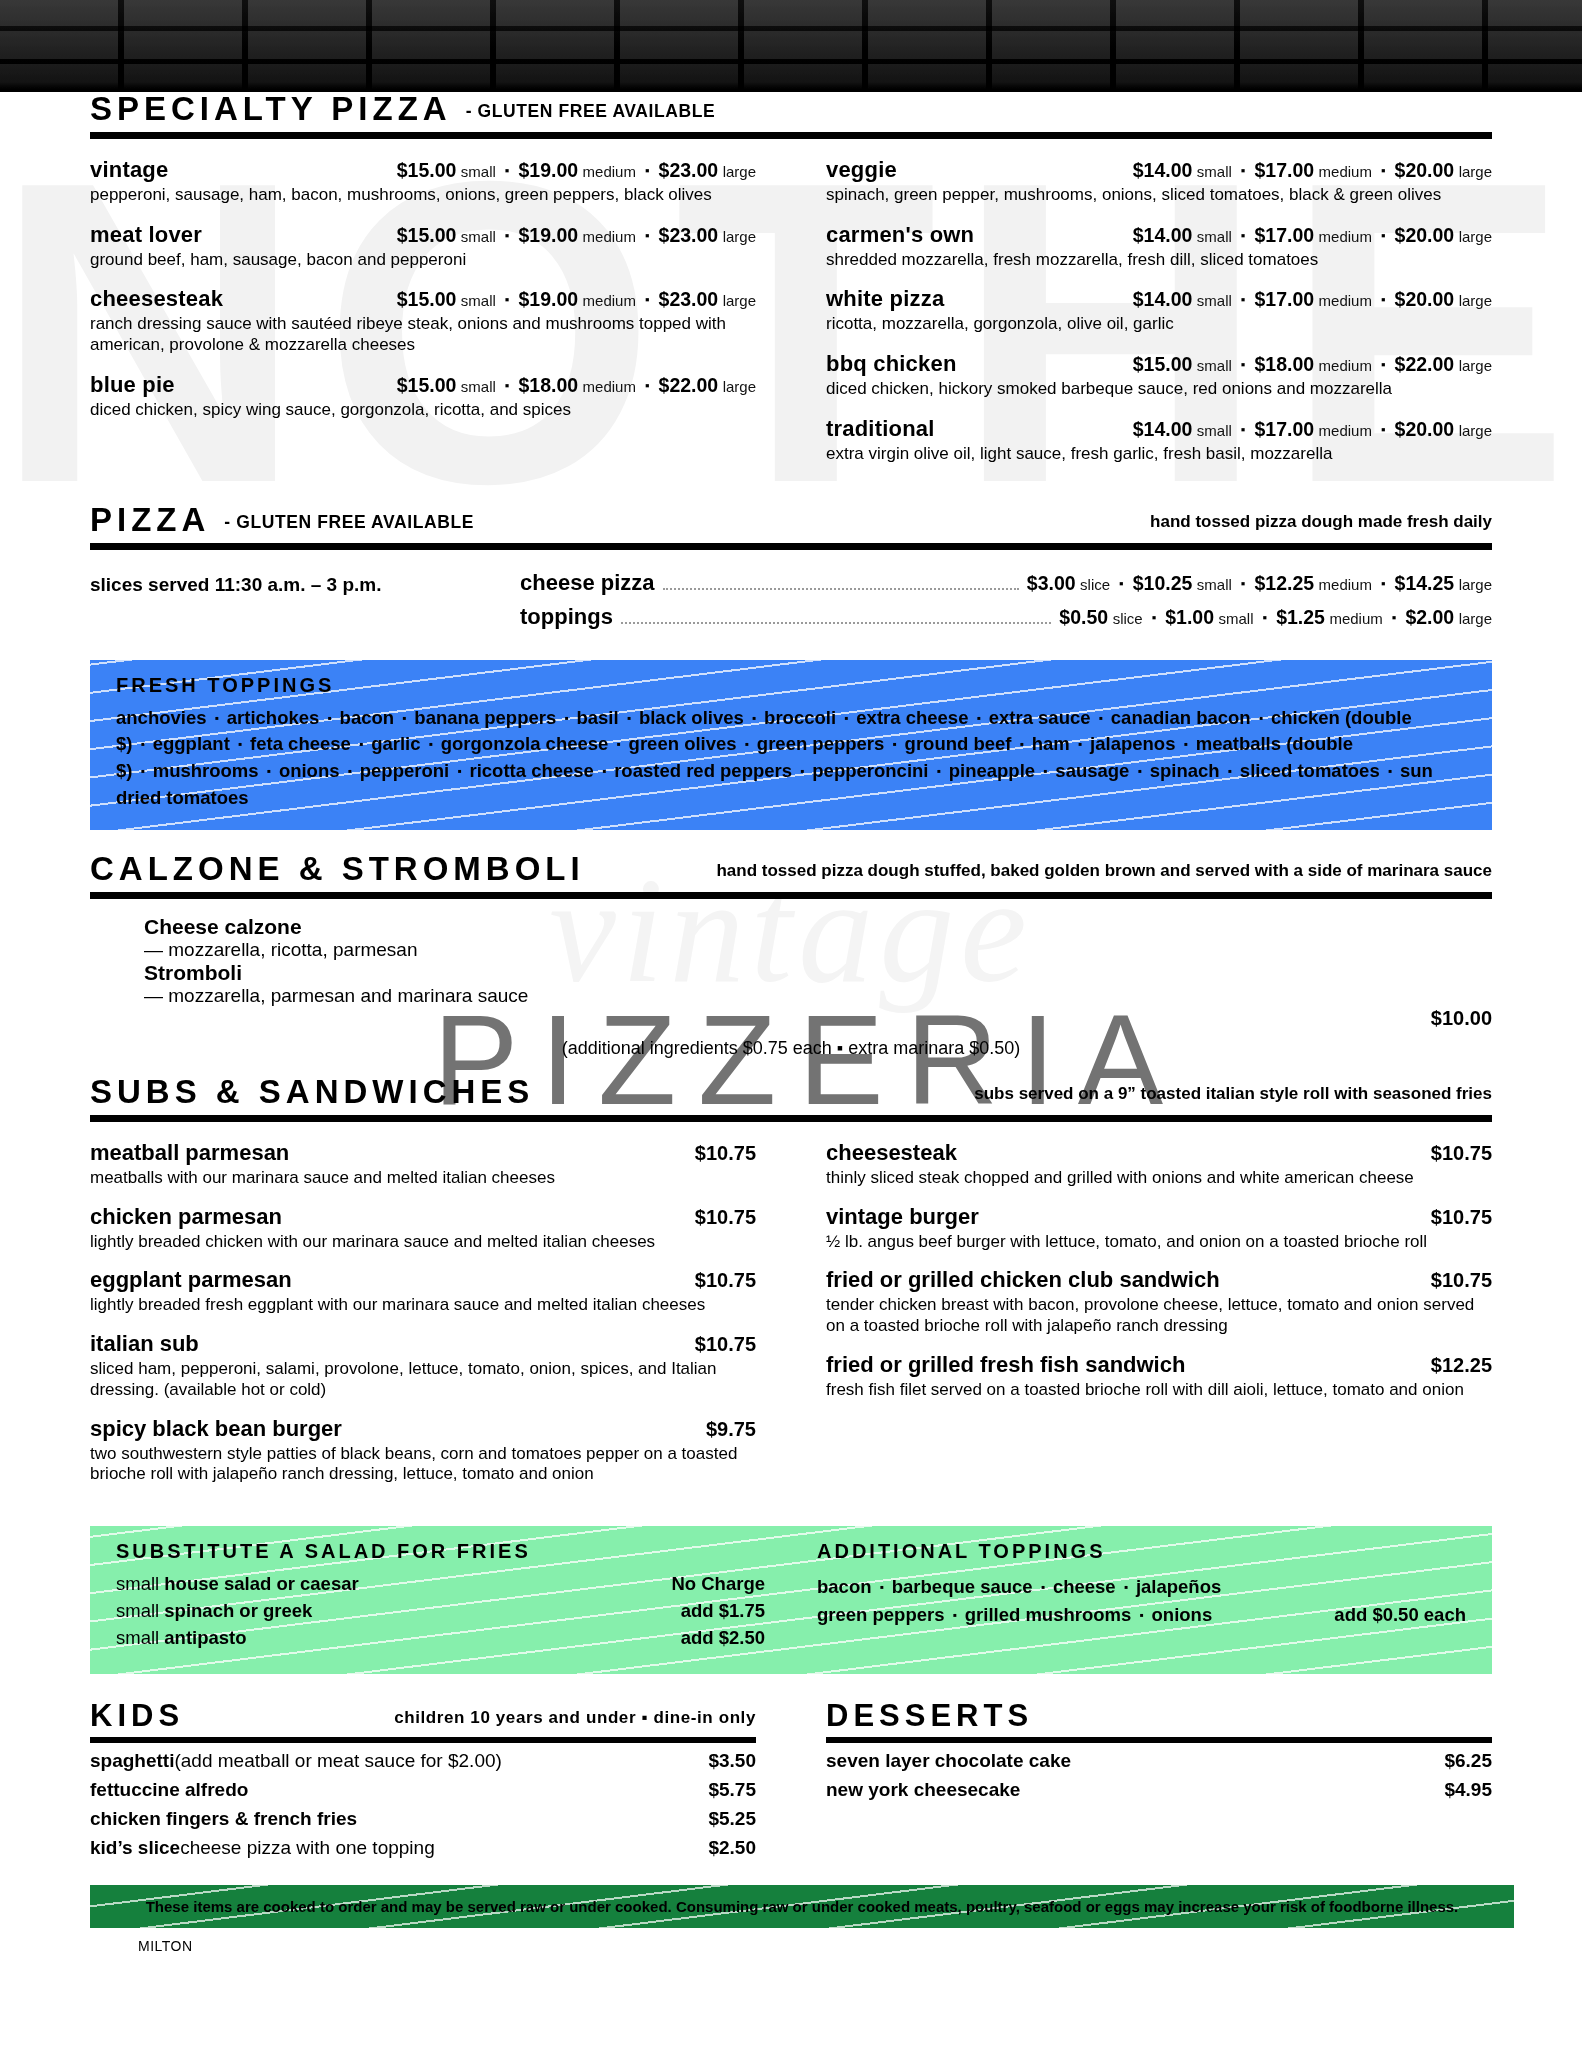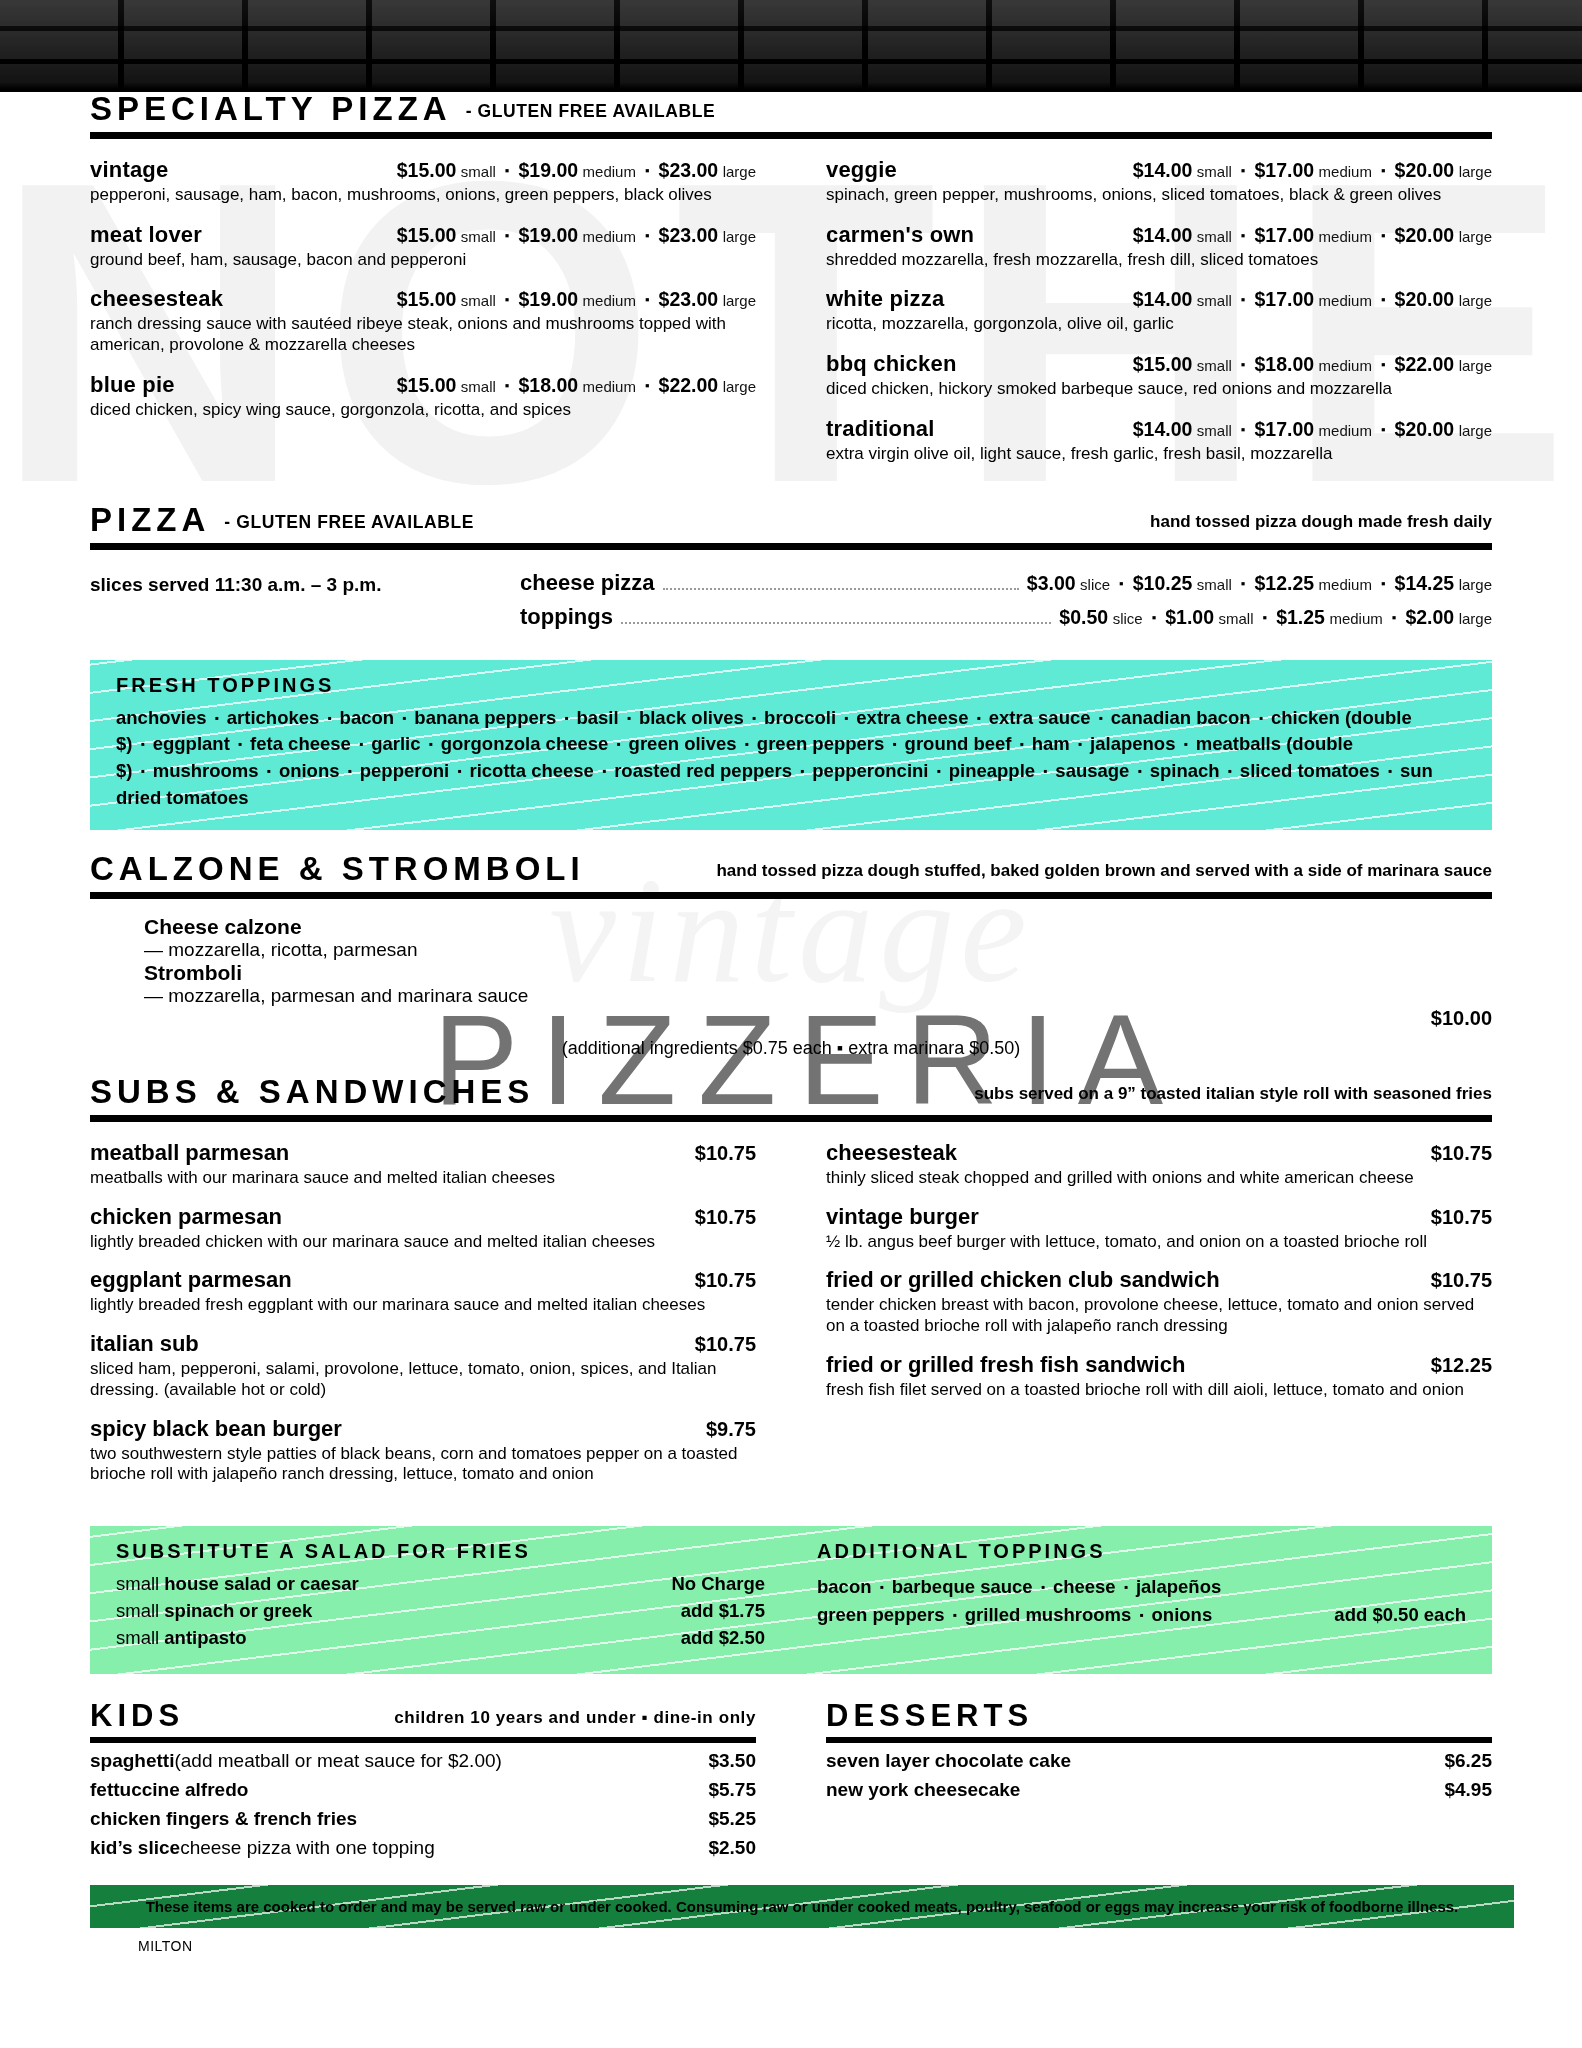--- a/index.html
+++ b/index.html
@@ -76,21 +76,21 @@
   .pizza-wrap{display:flex;padding:0 42px;margin-top:20px;align-items:flex-start;}
   .slices-note{font-size:19px;font-weight:700;width:430px;padding-top:4px;}
   .pz-table{flex:1;}
   .pz-row{display:flex;align-items:baseline;margin-bottom:8px;}
   .pz-name{font-size:22px;font-weight:700;}
   .dots{flex:1;border-bottom:2px dotted #9a9a9a;margin:0 8px 5px 8px;}
   .pz-prices{white-space:nowrap;}
 
   
   .panel{
-    position:relative;margin:22px 42px 0 42px;background:#5eead4;padding:14px 26px 18px 26px;
+    position:relative;margin:22px 42px 0 42px;background:#3b82f6;padding:14px 26px 18px 26px;
     overflow:hidden;
   }
   .panel:before{
     content:"";position:absolute;inset:0;
     background:repeating-linear-gradient(-7deg,rgba(255,255,255,.0) 0px,rgba(255,255,255,.0) 26px,rgba(255,255,255,.75) 26px,rgba(255,255,255,.75) 28px);
     pointer-events:none;
   }
   .panel > *{position:relative;}
   .panel-title{font-size:20px;font-weight:700;letter-spacing:3px;margin-bottom:8px;}
   .top-list{font-size:18.5px;font-weight:700;line-height:1.45;}

